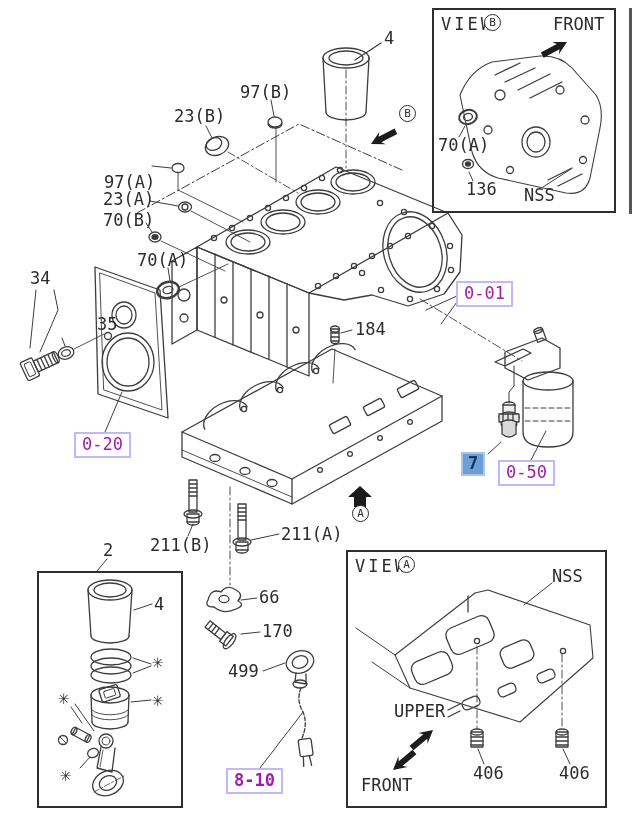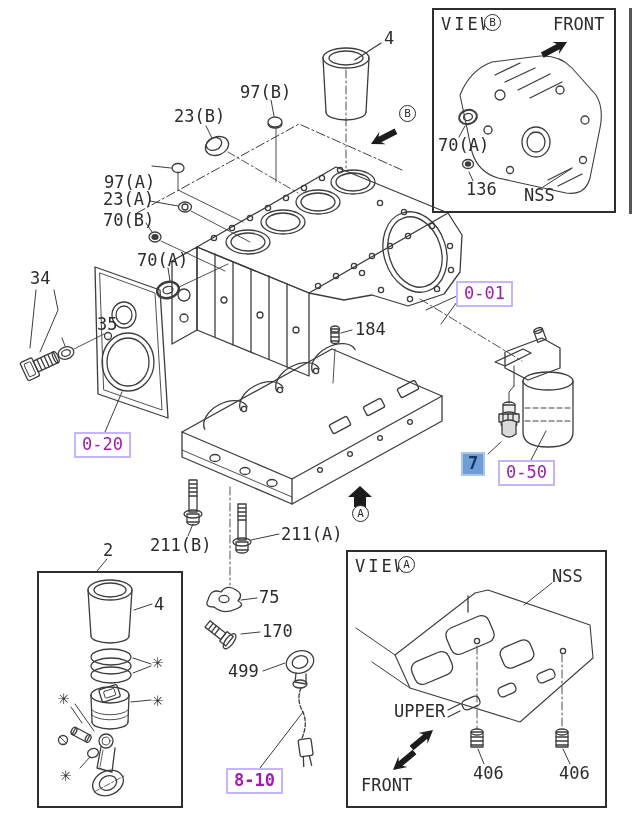--- a/index.html
+++ b/index.html
@@ -413,21 +413,21 @@
 <span class="lbl" style="left:174px;top:108px;">23(B)</span>
 <span class="lbl" style="left:104px;top:157px;margin-top:17px;">97(A)</span>
 <span class="lbl" style="left:103px;top:191px;">23(A)</span>
 <span class="lbl" style="left:103px;top:212px;">70(B)</span>
 <span class="lbl" style="left:137px;top:252px;">70(A)</span>
 <span class="lbl" style="left:30px;top:270px;">34</span>
 <span class="lbl" style="left:52px;top:316px;margin-left:45px;">35</span>
 <span class="lbl" style="left:355px;top:321px;">184</span>
 <span class="lbl" style="left:150px;top:537px;">211(B)</span>
 <span class="lbl" style="left:281px;top:526px;">211(A)</span>
-<span class="lbl" style="left:259px;top:589px;">75</span>
+<span class="lbl" style="left:259px;top:589px;">66</span>
 <span class="lbl" style="left:262px;top:623px;">170</span>
 <span class="lbl" style="left:228px;top:663px;">499</span>
 
 <div class="circ" style="left:399px;top:105px;">B</div>
 <div class="circ" style="left:352px;top:505px;">A</div>
 
 <div class="hl" style="left:461px;top:452px;">7</div>
 
 <div class="refbox" style="left:456px;top:281px;">0-01</div>
 <div class="refbox" style="left:74px;top:432px;">0-20</div>

